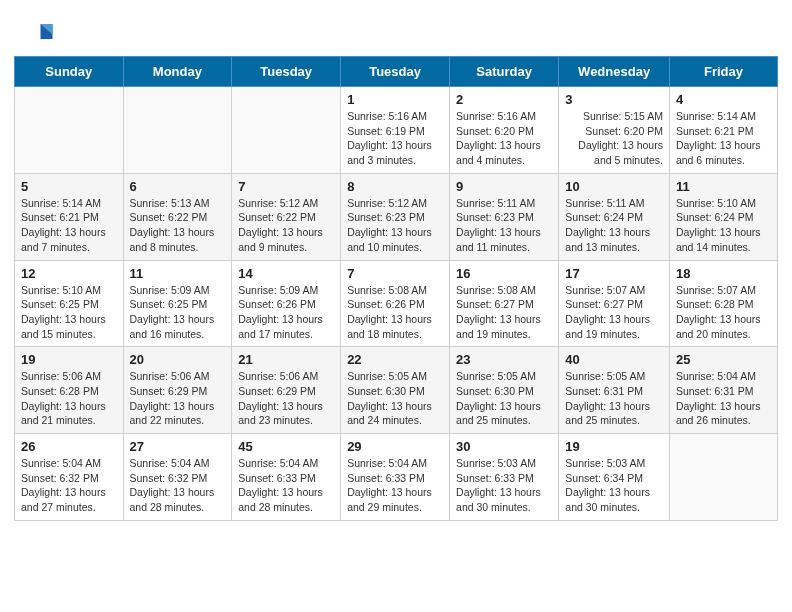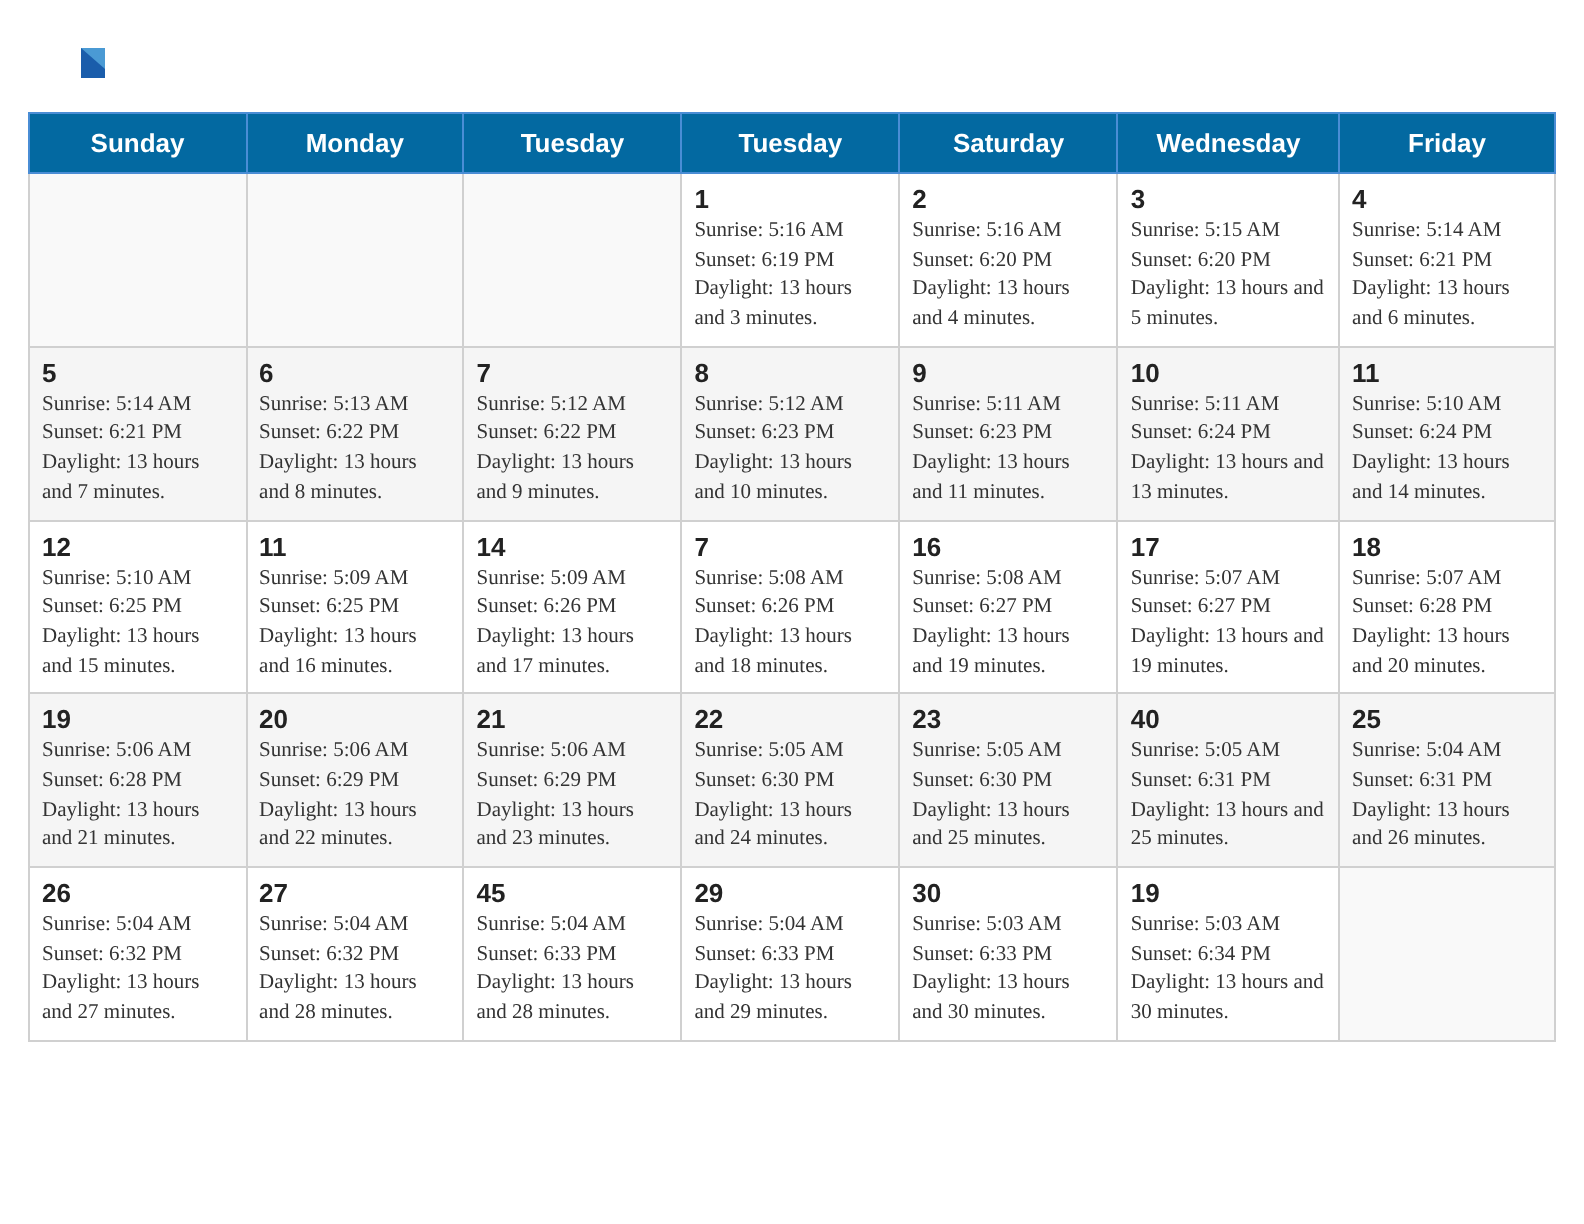--- a/index.html
+++ b/index.html
@@ -76,21 +76,20 @@
     .day-number {
       font-size: 13px;
       font-weight: bold;
       color: #222;
       margin-bottom: 2px;
     }
     .day-info {
       font-size: 10.5px;
       color: #333;
       line-height: 1.4;
-      font-family: Liberation Serif, serif;
     }
     .empty-cell {
       background: #f9f9f9;
     }
     tbody tr:nth-child(even) td.empty-cell {
       background: #efefef;
     }
   </style>
 </head>
 <body>
@@ -137,21 +136,21 @@
 Daylight: 13 hours and 3 minutes.</div>
           </td>
           <td>
             <div class="day-number">2</div>
             <div class="day-info" style="white-space: pre-line;">Sunrise: 5:16 AM
 Sunset: 6:20 PM
 Daylight: 13 hours and 4 minutes.</div>
           </td>
           <td>
             <div class="day-number">3</div>
-            <div class="day-info" style="white-space: pre-line;">Sunrise: 5:15 AM
+            <div class="day-info" style="white-space: pre-line; text-align: right;">Sunrise: 5:15 AM
 Sunset: 6:20 PM
 Daylight: 13 hours and 5 minutes.</div>
           </td>
           <td>
             <div class="day-number">4</div>
             <div class="day-info" style="white-space: pre-line;">Sunrise: 5:14 AM
 Sunset: 6:21 PM
 Daylight: 13 hours and 6 minutes.</div>
           </td>
         </tr>

